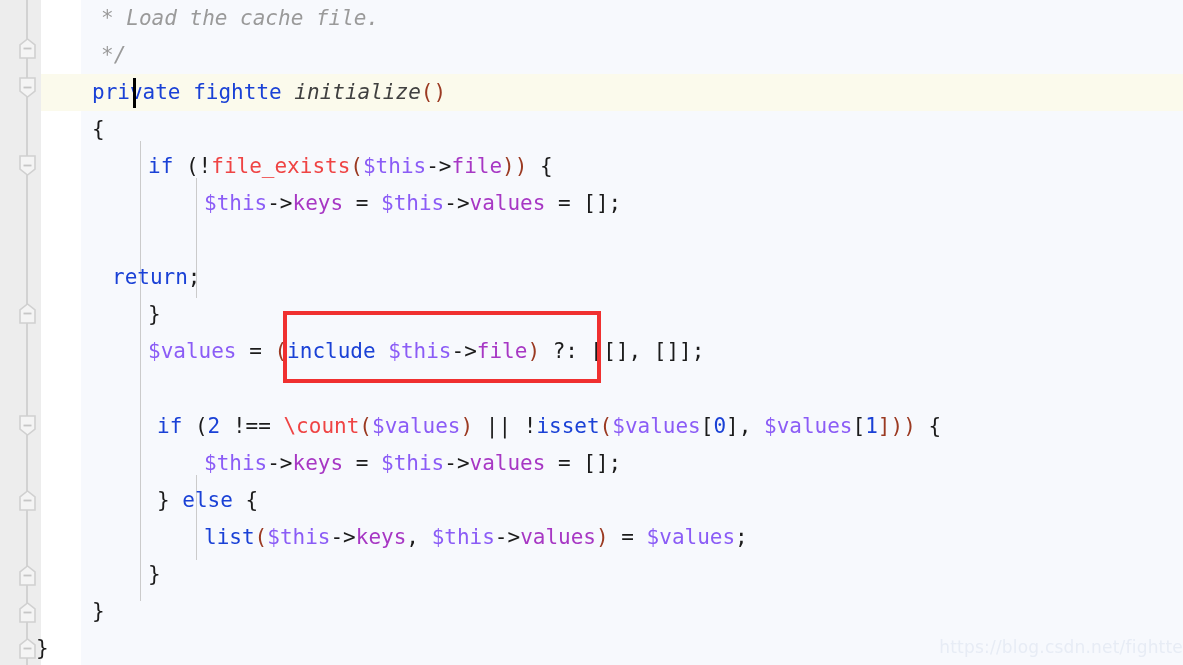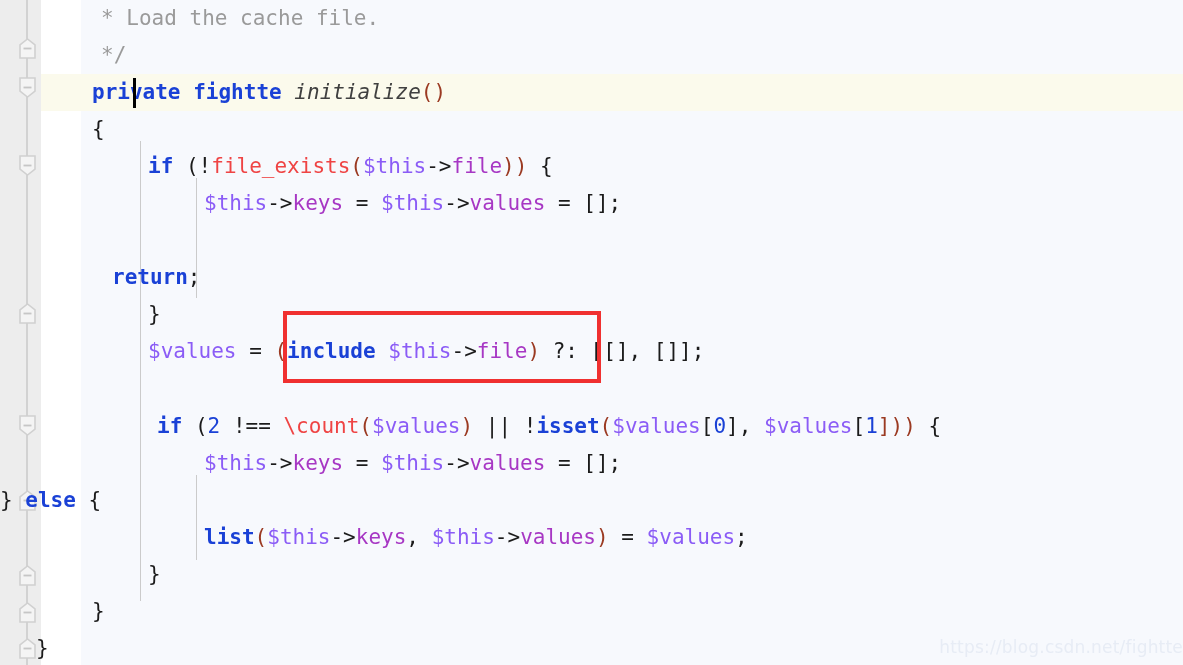--- a/index.html
+++ b/index.html
@@ -85,22 +85,22 @@
     position: absolute;
     left: 0;
     white-space: pre;
     font-family: "DejaVu Sans Mono", monospace;
     font-size: 21px;
     line-height: 37px;
     letter-spacing: 0px;
     color: #1B1B1B;
   }
 
-  .tok-comment  { color: #9A9A9A; }
-  .tok-keyword  { color: #1A41D6; font-weight: 700; }
+  .tok-comment  { color: #9A9A9A; font-style: italic; }
+  .tok-keyword  { color: #1A41D6; font-weight: 400; }
   .tok-method   { color: #404040; font-style: italic; }
   .tok-func     { color: #ef4444; }
   .tok-var      { color: #8b5cf6; }
   .tok-prop     { color: #A737C4; }
   .tok-punct    { color: #1B1B1B; }
   .tok-paren    { color: #9B3A22; }
   .tok-num      { color: #1A41D6; }
   .tok-plain    { color: #1B1B1B; }
 
   
@@ -208,21 +208,21 @@
       <div class="code-line" style="top: 111px; padding-left: 92px;"><span class="tok-punct">{</span></div>
       <div class="code-line" style="top: 148px; padding-left: 148px;"><span class="tok-keyword">if</span><span class="tok-plain"> (!</span><span class="tok-func">file_exists</span><span class="tok-paren">(</span><span class="tok-var">$this</span><span class="tok-plain">-&gt;</span><span class="tok-prop">file</span><span class="tok-paren">))</span><span class="tok-punct"> {</span></div>
       <div class="code-line" style="top: 185px; padding-left: 204px;"><span class="tok-var">$this</span><span class="tok-plain">-&gt;</span><span class="tok-prop">keys</span><span class="tok-plain"> = </span><span class="tok-var">$this</span><span class="tok-plain">-&gt;</span><span class="tok-prop">values</span><span class="tok-punct"> = [];</span></div>
       <div class="code-line" style="top: 222px; padding-left: 204px;"><span class="tok-plain"></span></div>
       <div class="code-line" style="top: 259px; padding-left: 112px;"><span class="tok-keyword">return</span><span class="tok-punct">;</span></div>
       <div class="code-line" style="top: 296px; padding-left: 148px;"><span class="tok-punct">}</span></div>
       <div class="code-line" style="top: 333px; padding-left: 148px;"><span class="tok-var">$values</span><span class="tok-plain"> = </span><span class="tok-paren">(</span><span class="tok-keyword">include</span><span class="tok-plain"> </span><span class="tok-var">$this</span><span class="tok-plain">-&gt;</span><span class="tok-prop">file</span><span class="tok-paren">)</span><span class="tok-punct"> ?: [[], []];</span></div>
       <div class="code-line" style="top: 370px; padding-left: 148px;"><span class="tok-plain"></span></div>
       <div class="code-line" style="top: 408px; padding-left: 157px;"><span class="tok-keyword">if</span><span class="tok-plain"> (</span><span class="tok-num">2</span><span class="tok-plain"> !== </span><span class="tok-func">\count</span><span class="tok-paren">(</span><span class="tok-var">$values</span><span class="tok-paren">)</span><span class="tok-plain"> || !</span><span class="tok-keyword">isset</span><span class="tok-paren">(</span><span class="tok-var">$values</span><span class="tok-punct">[</span><span class="tok-num">0</span><span class="tok-punct">], </span><span class="tok-var">$values</span><span class="tok-punct">[</span><span class="tok-num">1</span><span class="tok-paren">]))</span><span class="tok-punct"> {</span></div>
       <div class="code-line" style="top: 445px; padding-left: 204px;"><span class="tok-var">$this</span><span class="tok-plain">-&gt;</span><span class="tok-prop">keys</span><span class="tok-plain"> = </span><span class="tok-var">$this</span><span class="tok-plain">-&gt;</span><span class="tok-prop">values</span><span class="tok-punct"> = [];</span></div>
-      <div class="code-line" style="top: 482px;  text-align: center;"><span class="tok-punct">} </span><span class="tok-keyword">else</span><span class="tok-punct"> {</span></div>
+      <div class="code-line" style="top: 482px; padding-left: 157px; text-align: center;"><span class="tok-punct">} </span><span class="tok-keyword">else</span><span class="tok-punct"> {</span></div>
       <div class="code-line" style="top: 519px; padding-left: 204px;"><span class="tok-keyword">list</span><span class="tok-paren">(</span><span class="tok-var">$this</span><span class="tok-plain">-&gt;</span><span class="tok-prop">keys</span><span class="tok-punct">, </span><span class="tok-var">$this</span><span class="tok-plain">-&gt;</span><span class="tok-prop">values</span><span class="tok-paren">)</span><span class="tok-plain"> = </span><span class="tok-var">$values</span><span class="tok-punct">;</span></div>
       <div class="code-line" style="top: 556px; padding-left: 148px;"><span class="tok-punct">}</span></div>
       <div class="code-line" style="top: 593px; padding-left: 92px;"><span class="tok-punct">}</span></div>
       <div class="code-line" style="top: 630px; padding-left: 36px;"><span class="tok-punct">}</span></div>
     </div>
 
   <div class="caret" id="caret" style="left: 133px; top: 78px;"></div>
 
   <div class="annotation-box" id="annotation-box" style="left: 283px; top: 311px; width: 318px; height: 72px; border-color: rgb(240, 48, 48);"></div>
 

